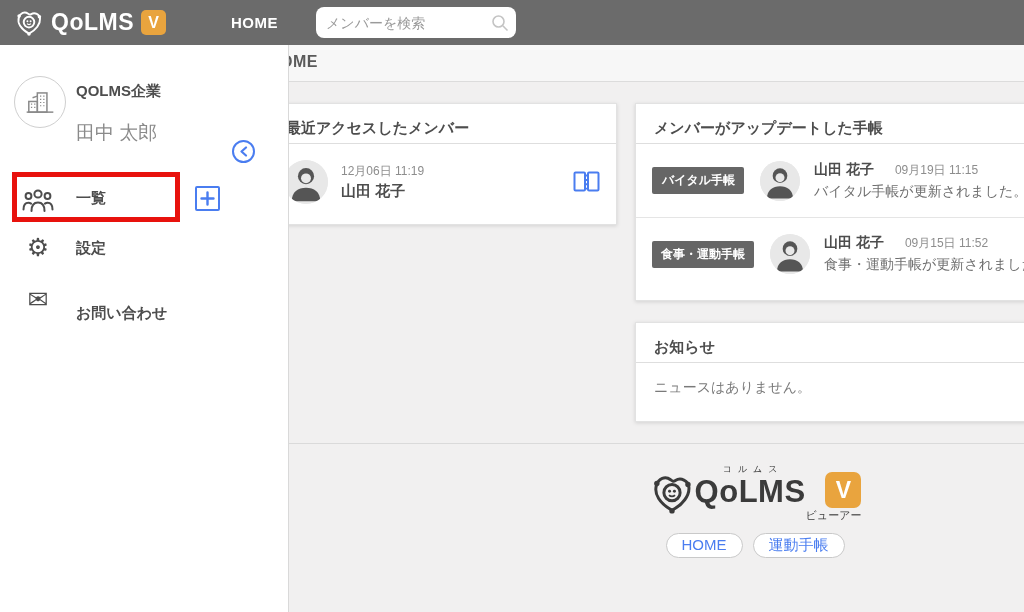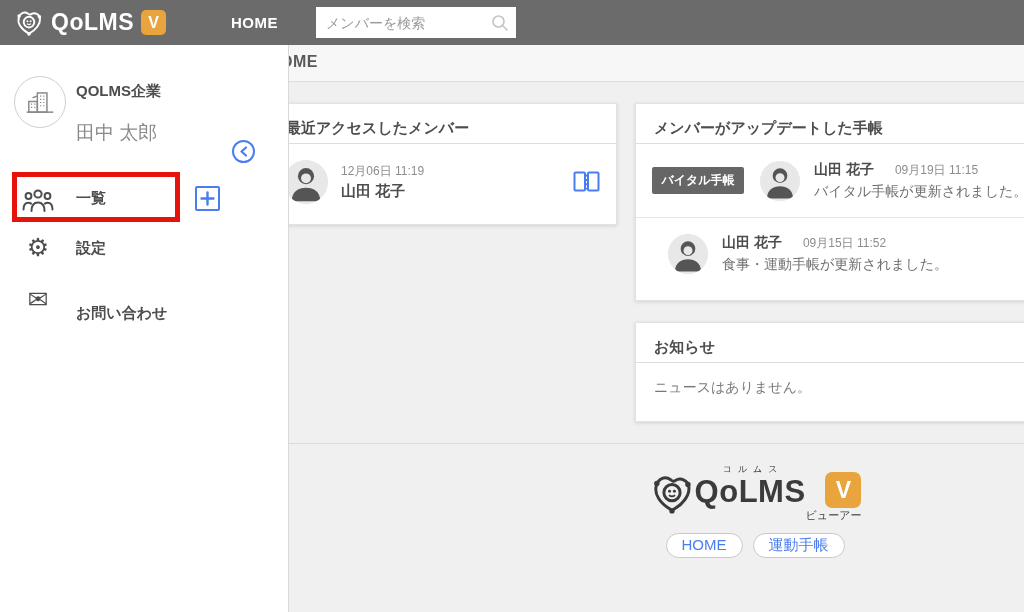--- a/index.html
+++ b/index.html
@@ -10,21 +10,21 @@
   .app-header { position:absolute; left:0; top:0; width:1024px; height:45px;
     background:#6b6b6b; z-index:30; }
   .brand { position:absolute; left:14px; top:0; height:45px; display:flex; align-items:center; gap:7px; }
   .brand-name { color:#fff; font-size:23px; font-weight:800; letter-spacing:.5px; }
   .brand-badge { display:inline-flex; align-items:center; justify-content:center;
     width:25px; height:25px; background:#e9a43e; border-radius:5px;
     color:#fff; font-size:16px; font-weight:800; }
   .header-home { position:absolute; left:231px; top:0; height:45px; line-height:45px;
     color:#fff; font-size:15px; font-weight:bold; letter-spacing:.5px; cursor:pointer; }
   .search-wrap { position:absolute; left:316px; top:7px; width:200px; height:31px; }
-  .search-input { width:100%; height:100%; border:none; border-radius:0; background:#fff;
+  .search-input { width:100%; height:100%; border:none; border-radius:8px; background:#fff;
     padding:0 30px 0 10px; font-size:14px; color:#444; outline:none;
     font-family:"Liberation Sans","DejaVu Sans",sans-serif; }
   .search-input::placeholder { color:#9a9a9a; }
   .search-icon { position:absolute; right:6px; top:6px; }
 
   
   .sidebar { position:absolute; left:0; top:45px; width:289px; height:567px;
     background:#fff; border-right:1px solid #d9d9d9; z-index:20; }
   .org-avatar { position:absolute; left:14px; top:31px; width:52px; height:52px;
     border:1px solid #cfcfcf; border-radius:50%; background:#fff;
@@ -68,21 +68,21 @@
   .av-40 { width:40px; height:40px; }
   .recent-texts { margin-left:13px; flex:1; }
   .recent-date { font-size:12px; color:#8d8d8d; }
   .recent-name { font-size:15px; font-weight:bold; color:#4d4d4d; margin-top:2px; }
   .book-btn { flex:none; cursor:pointer; display:flex; }
 
   .card-updates { left:390px; top:21px; width:610px; height:198px; }
   .update-row { display:flex; align-items:center; padding:0 16px; height:73px; cursor:pointer; }
   .update-row + .update-row { border-top:1px solid #e5e5e5; }
   .badge { flex:none; background:#666; color:#fff; font-size:12px; font-weight:bold;
-    padding:5px 9px; border-radius:2px; white-space:nowrap; min-width:92px; text-align:center; }
+    padding:5px 9px; border-radius:2px; white-space:nowrap; min-width:92px; text-align:right; }
   .update-avatar { margin-left:16px; }
   .update-texts { margin-left:14px; white-space:nowrap; }
   .update-line1 { display:flex; align-items:baseline; gap:9px; }
   .update-name { font-size:14px; font-weight:bold; color:#4d4d4d; }
   .update-date { font-size:12px; color:#8d8d8d;margin-left:12px; }
   .update-msg { font-size:14px; color:#6e6e6e; margin-top:4px; }
 
   .card-news { left:390px; top:240px; width:610px; height:100px; }
   .news-body { padding:16px 18px; font-size:14px; color:#7a7a7a; }
 
@@ -240,20 +240,21 @@
         <span class="update-texts">
           <div class="update-line1">
             <span class="update-name">山田 花子</span>
             <span class="update-date">09月19日 11:15</span>
           </div>
           <div class="update-msg">バイタル手帳が更新されました。</div>
         </span>
       </div>
 
       <div class="update-row">
+        <span class="badge">食事・運動手帳</span>
         <span class="avatar av-40 update-avatar">
           <svg width="40" height="40" viewBox="0 0 24 24">
             <circle cx="12" cy="12" r="12" fill="#e8e8e8"></circle>
             <circle cx="12" cy="8.8" r="4.4" fill="#555"></circle>
             <circle cx="12" cy="10" r="2.7" fill="#e8e8e8"></circle>
             <path d="M4.2 22.5 c0-5 3.5-7.3 7.8-7.3 s7.8 2.3 7.8 7.3 z" fill="#555"></path>
           </svg>
         </span>
         <span class="update-texts">
           <div class="update-line1">

